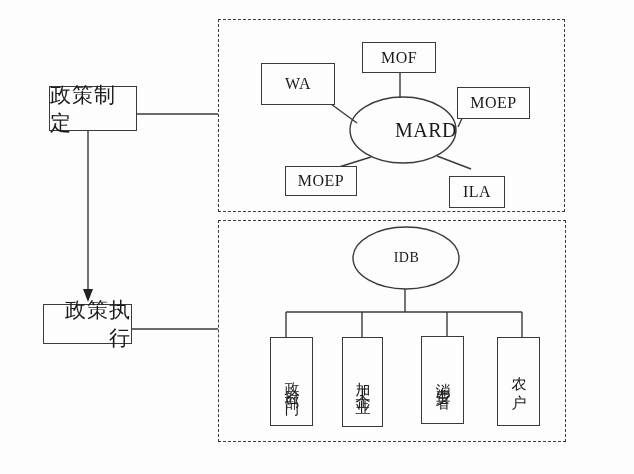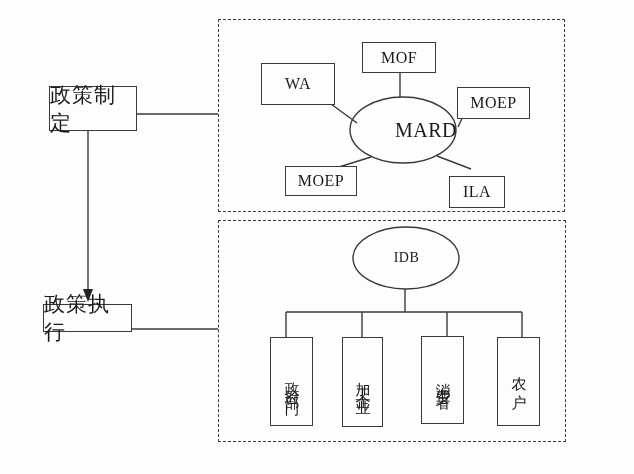--- a/index.html
+++ b/index.html
@@ -70,21 +70,21 @@
     </g>
     <polygon points="83,289 93,289 88,302" fill="#222" stroke="none"></polygon>
   </svg>
 
   <div class="dashed-frame" style="left:218px;top:19px;width:347px;height:193px;"></div>
   <div class="dashed-frame" style="left:218px;top:220px;width:348px;height:222px;"></div>
 
   <div class="node" style="left:49px;top:86px;width:88px;height:45px;">
     <span class="cn">政策制定</span>
   </div>
-  <div class="node" style="left:43px;top:304px;width:89px;height:28px;">
+  <div class="node" style="left:43px;top:304px;width:89px;height:40px;text-align:right;">
     <span class="cn">政策执行</span>
   </div>
 
   <div class="node" style="left:261px;top:63px;width:74px;height:42px;">
     <span class="en">WA</span>
   </div>
   <div class="node" style="left:362px;top:42px;width:74px;height:31px;">
     <span class="en">MOF</span>
   </div>
   <div class="node" style="left:457px;top:65px;width:73px;height:32px;margin-top:22px;">

